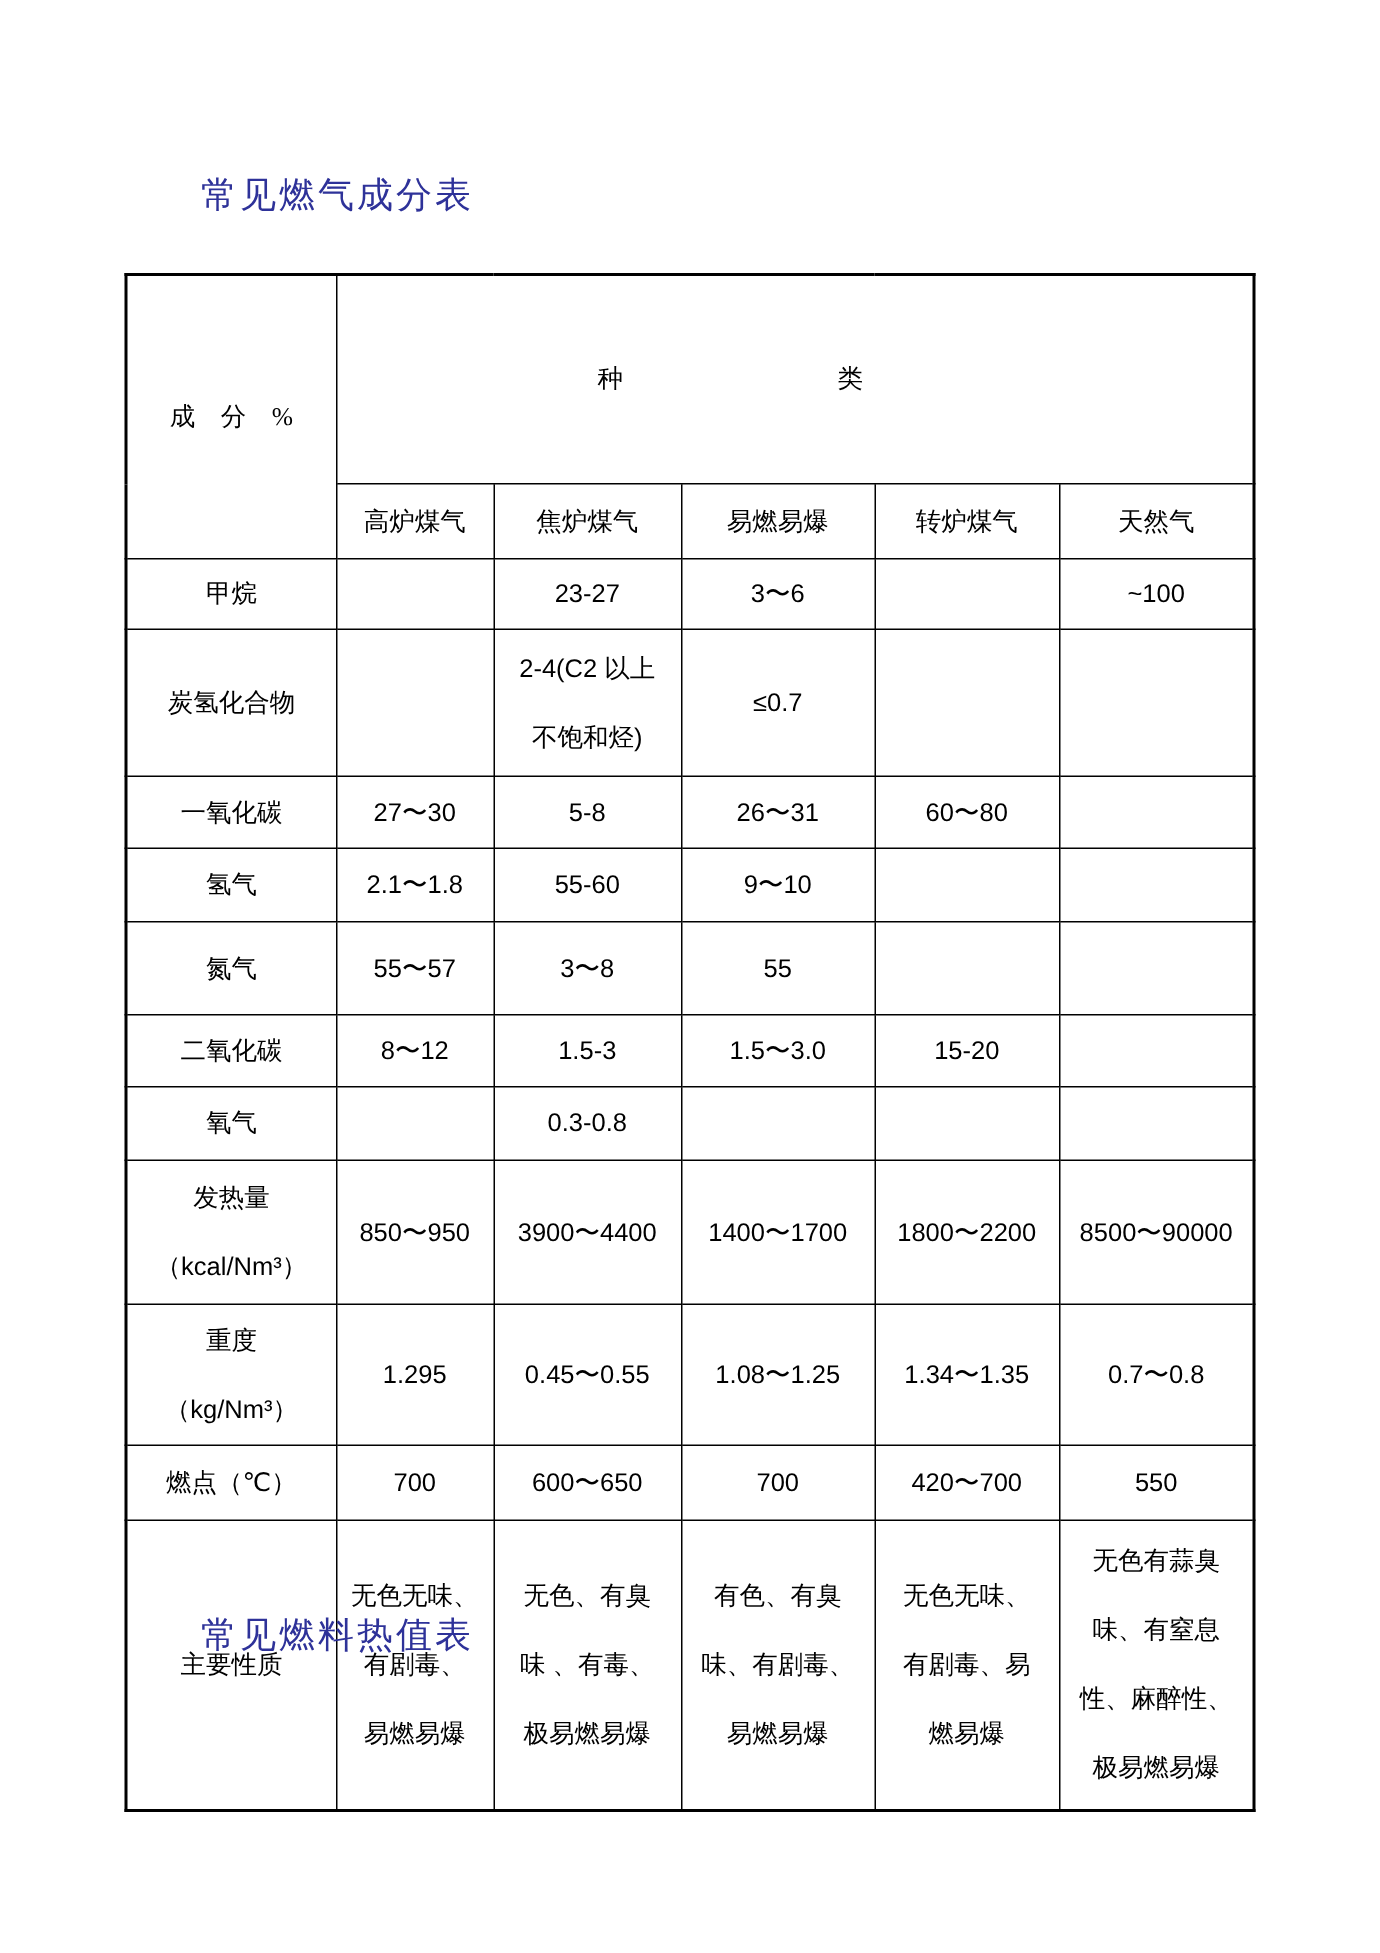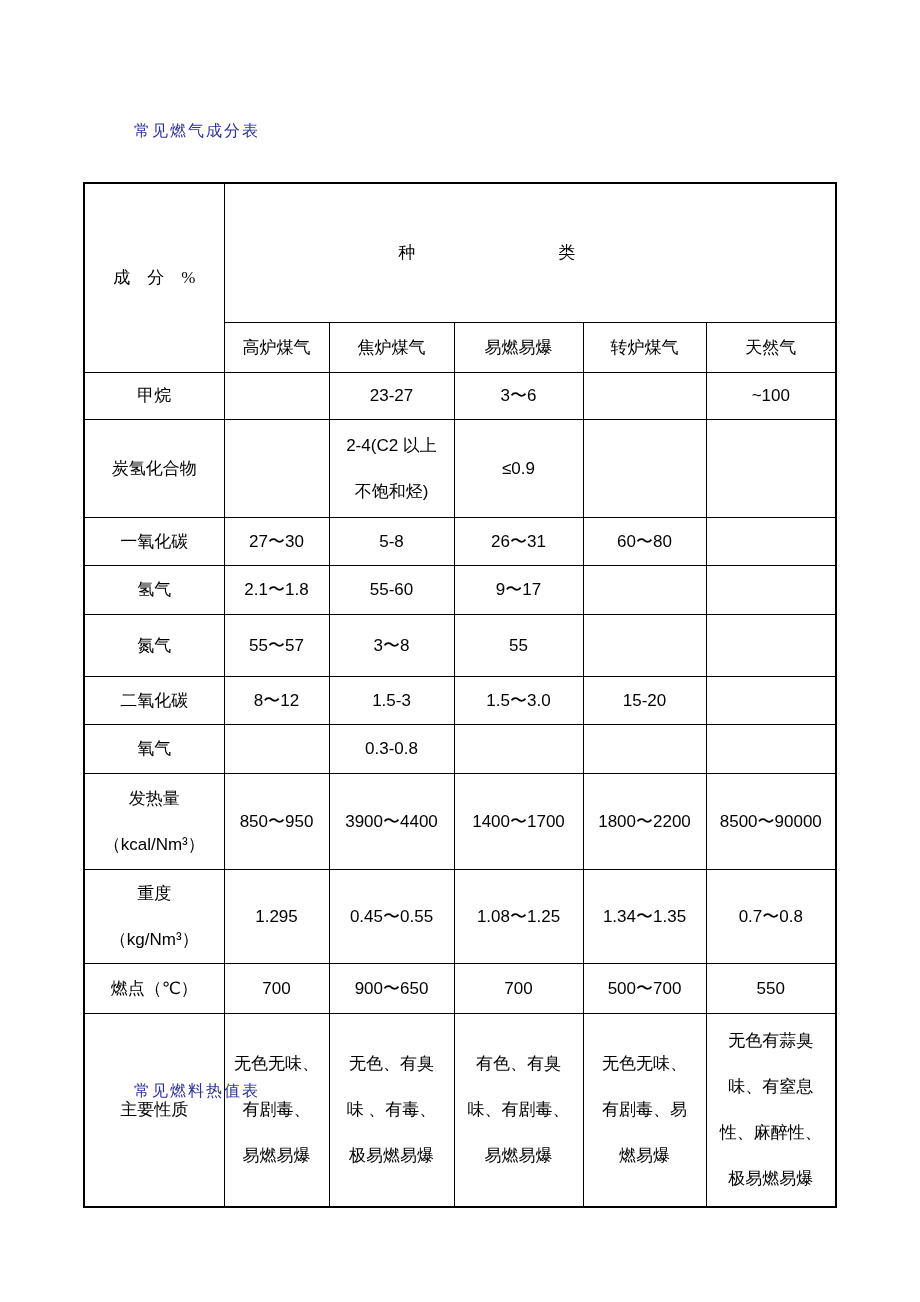--- a/index.html
+++ b/index.html
@@ -13,21 +13,21 @@
     height: 1302px;
     background: #ffffff;
     overflow: hidden;
     font-family: "Liberation Sans", "DejaVu Sans", sans-serif;
     color: #000000;
   }
   .doc-title {
     position: absolute;
     left: 134px;
     margin: 0;
-    font-size: 16px;
+    font-size: 24px;
     line-height: 30px;
     font-weight: 500;
     letter-spacing: 2px;
     color: #2e3299;
   }
   .doc-title.t1 { top: 116px; }
   .doc-title.t2 { top: 1076px; }
 
   table.gas-table {
     position: absolute;
@@ -96,37 +96,37 @@
         <td>23-27</td>
         <td>3〜6</td>
         <td></td>
         <td>~100</td>
       </tr>
       <tr style="height:98px">
         <td>炭氢化合物</td>
         <td></td>
         <td>2-4(C2 以上
 不饱和烃)</td>
-        <td>≤0.9</td>
+        <td>≤0.7</td>
         <td></td>
         <td></td>
       </tr>
       <tr style="height:48px">
         <td>一氧化碳</td>
         <td>27〜30</td>
         <td>5-8</td>
         <td>26〜31</td>
         <td>60〜80</td>
         <td></td>
       </tr>
       <tr style="height:49px">
         <td>氢气</td>
         <td>2.1〜1.8</td>
         <td>55-60</td>
-        <td>9〜17</td>
+        <td>9〜10</td>
         <td></td>
         <td></td>
       </tr>
       <tr style="height:62px">
         <td>氮气</td>
         <td>55〜57</td>
         <td>3〜8</td>
         <td>55</td>
         <td></td>
         <td></td>
@@ -161,23 +161,23 @@
 （kg/Nm³）</td>
         <td>1.295</td>
         <td>0.45〜0.55</td>
         <td>1.08〜1.25</td>
         <td>1.34〜1.35</td>
         <td>0.7〜0.8</td>
       </tr>
       <tr style="height:50px">
         <td>燃点（℃）</td>
         <td>700</td>
-        <td>900〜650</td>
+        <td>600〜650</td>
         <td>700</td>
-        <td>500〜700</td>
+        <td>420〜700</td>
         <td>550</td>
       </tr>
       <tr style="height:193px">
         <td>主要性质</td>
         <td>无色无味、
 有剧毒、
 易燃易爆</td>
         <td>无色、有臭
 味 、有毒、
 极易燃易爆</td>

